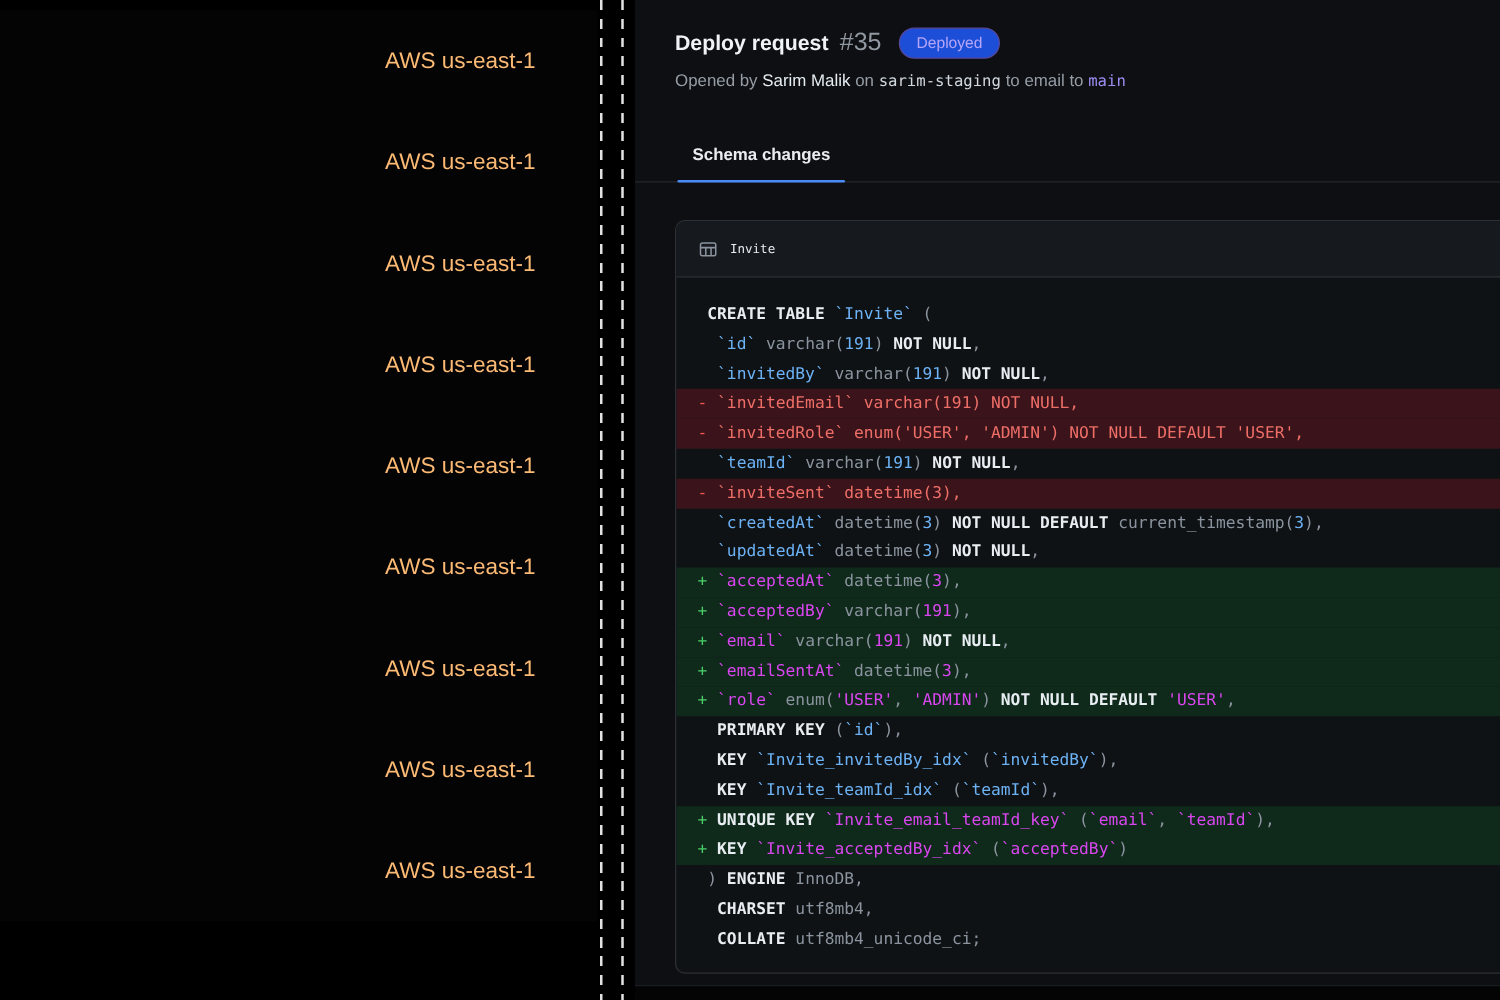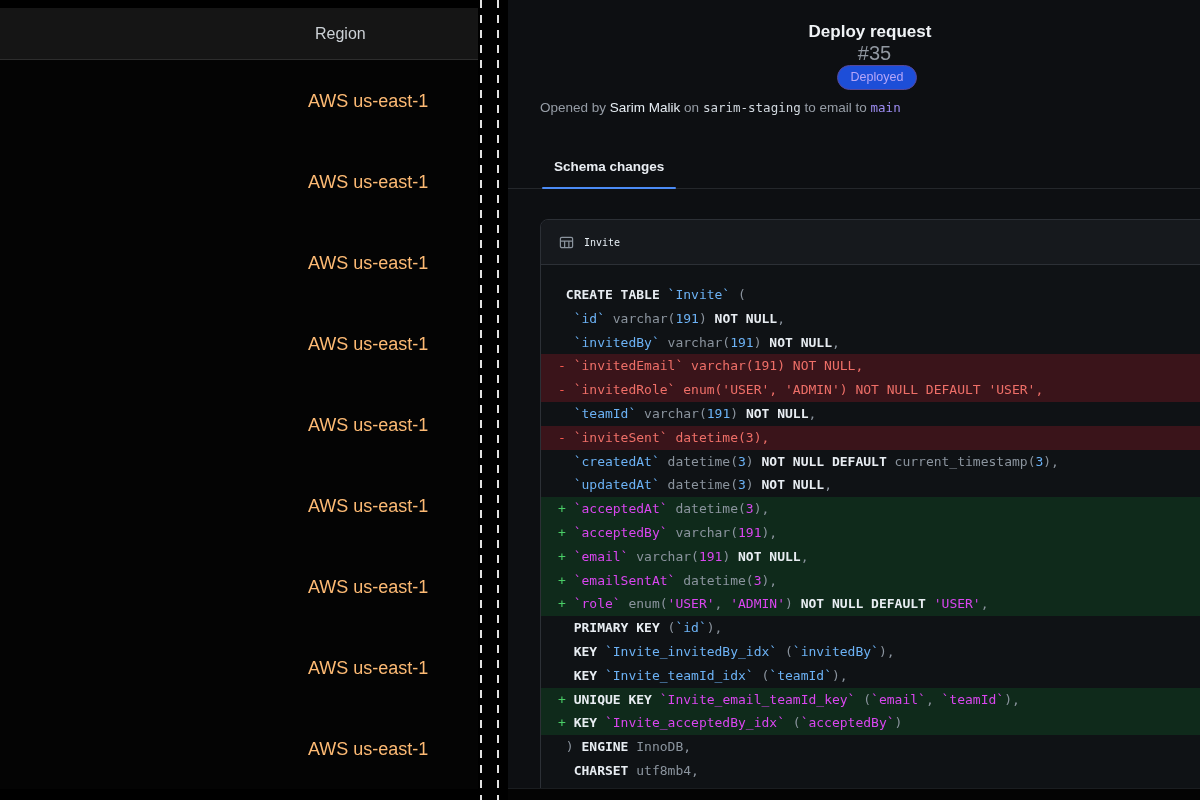--- a/index.html
+++ b/index.html
@@ -33,21 +33,21 @@
   .divider{width:30px;flex:none;background:#000;position:relative;}
   .divider .dash{
     position:absolute;top:0;bottom:0;width:2px;
     background:repeating-linear-gradient(to bottom,#e2e2e2 0 8px,transparent 8px 15px);
   }
   .dash.d1{left:2px;} .dash.d2{left:19px;}
 
   
   .right{flex:1;background:#0d0f12;position:relative;overflow:hidden;}
   .dr-head{padding:22px 0 0 32px;}
-  .title-row{display:flex;align-items:center;flex-direction:column;}
+  .title-row{display:flex;align-items:center;}
   .dr-title{font-size:17px;font-weight:700;color:#f0f3f6;margin:0;}
   .dr-number{font-size:20px;color:#9198a1;margin-left:9px;}
   .badge{
     margin-left:14px;display:inline-block;padding:3px 13px;border-radius:999px;
     background:#1d4ed8;border:1px solid #564798;color:#b6a6f8;font-size:12.5px;line-height:17px;
   }
   .sub-row{margin-top:10px;font-size:13.5px;color:#969da6;}
   .sub-row .author{color:#e6edf3;}
   .mono{font-family:"DejaVu Sans Mono",monospace;font-size:12.5px;}
   .src-branch{color:#d0d7de;}
@@ -91,23 +91,20 @@
     position:absolute;left:0;right:0;bottom:0;height:11px;background:#040404;
     border-top:1px solid #1a1d20;
   }
 </style>
 </head>
 <body>
 
 <div class="app">
 
   <div class="left">
-    <div class="table-header">
-      <span class="hlabel">Region</span>
-    </div>
     <div id="region-rows">
         <div class="t-row">
           <span class="region">AWS us-east-1</span>
         </div>
         <div class="t-row">
           <span class="region">AWS us-east-1</span>
         </div>
         <div class="t-row">
           <span class="edge">l</span>
           <span class="region">AWS us-east-1</span>

